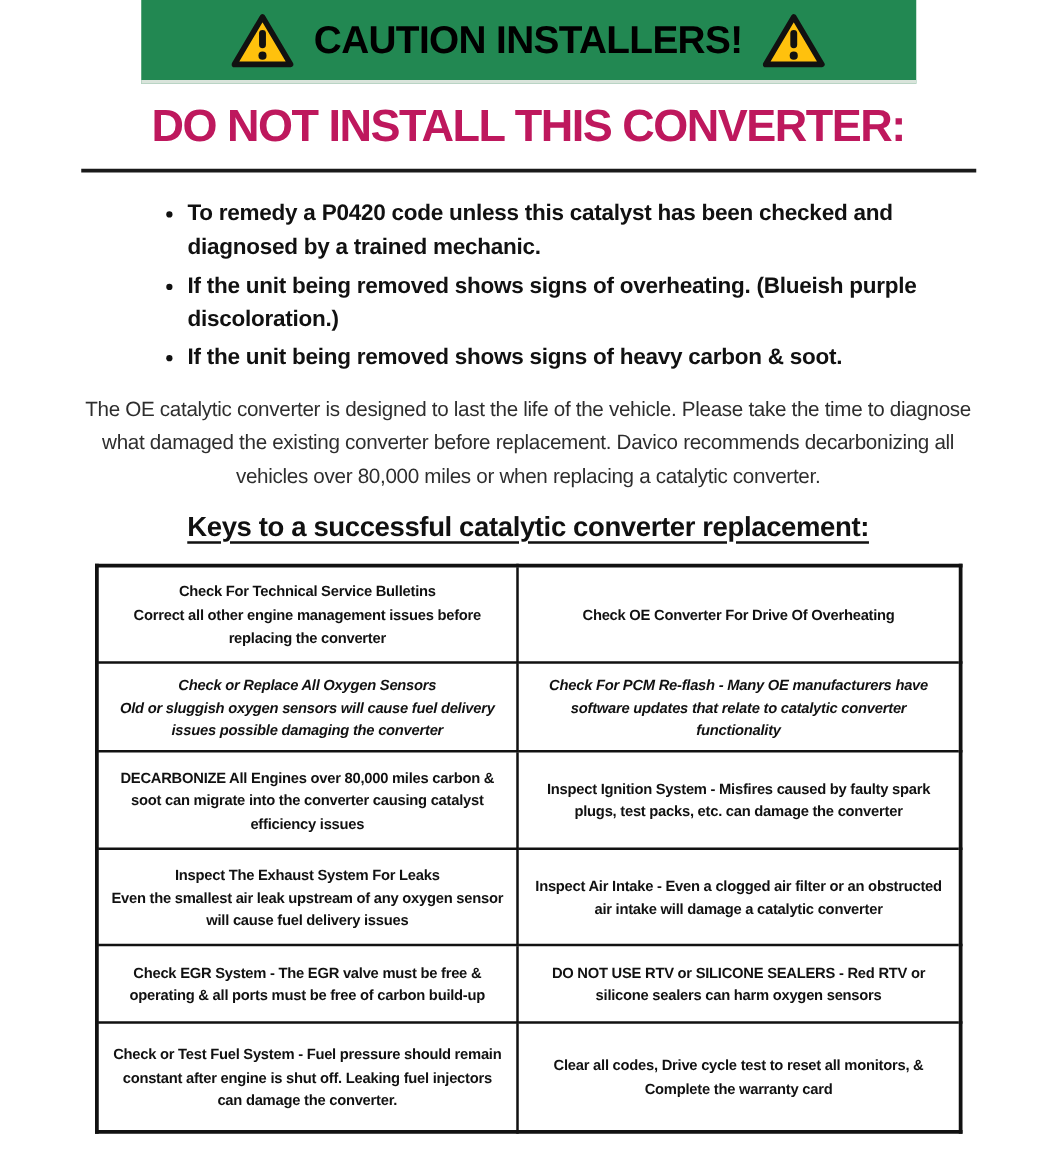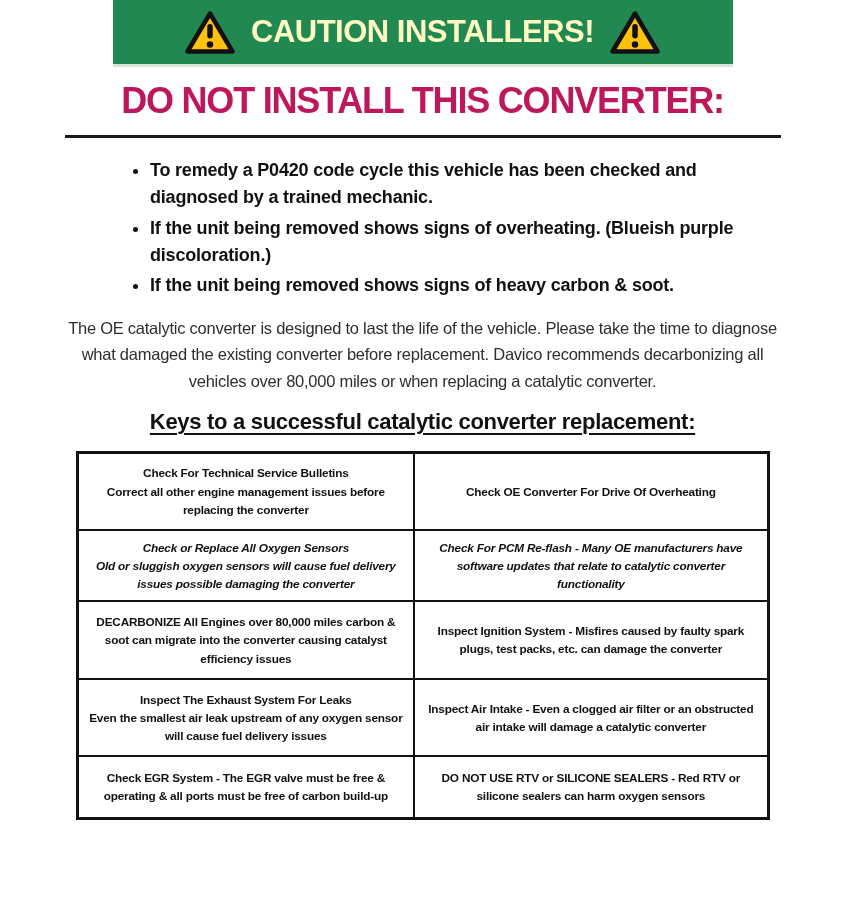--- a/index.html
+++ b/index.html
@@ -12,21 +12,21 @@
   }
   .banner {
     width: 620px; height: 67px;
     margin: 0 auto;
     background: #228852;
     border-bottom: 3px solid #d9e4db;
     display: flex; align-items: center; justify-content: center;
     gap: 16px;
   }
   .banner-title {
-    color: #fef9c3;
+    color: #000000;
     font-size: 31px;
     font-weight: bold;
     letter-spacing: -0.5px;
     white-space: nowrap;
   }
   .warn-icon { width: 50px; height: 45px; display: block; }
   .headline {
     margin-top: 13px;
     text-align: center;
     font-size: 36px;
@@ -114,21 +114,21 @@
     <rect x="44.5" y="28" width="11" height="29" rx="5.5" fill="#111"></rect>
     <circle cx="50" cy="69" r="6.5" fill="#111"></circle>
   </svg>
 </header>
 
 <h1 class="headline">DO NOT INSTALL THIS CONVERTER:</h1>
 
 <hr class="divider">
 
 <ul class="warning-list">
-  <li>To remedy a P0420 code cycle this vehicle has been checked and
+  <li>To remedy a P0420 code unless this catalyst has been checked and
 diagnosed by a trained mechanic.</li>
   <li>If the unit being removed shows signs of overheating. (Blueish purple
 discoloration.)</li>
   <li>If the unit being removed shows signs of heavy carbon &amp; soot.</li>
 </ul>
 
 <p class="notice">The OE catalytic converter is designed to last the life of the vehicle. Please take the time to diagnose
 what damaged the existing converter before replacement. Davico recommends decarbonizing all
 vehicles over 80,000 miles or when replacing a catalytic converter.</p>
 
@@ -156,14 +156,19 @@
     </tr>
     <tr class="r4">
       <td>Inspect The Exhaust System For Leaks
 Even the smallest air leak upstream of any oxygen sensor will cause fuel delivery issues</td>
       <td>Inspect Air Intake - Even a clogged air filter or an obstructed air intake will damage a catalytic converter</td>
     </tr>
     <tr class="r5">
       <td>Check EGR System - The EGR valve must be free &amp; operating &amp; all ports must be free of carbon build-up</td>
       <td>DO NOT USE RTV or SILICONE SEALERS - Red RTV or silicone sealers can harm oxygen sensors</td>
     </tr>
+    <tr class="r6">
+      <td>Check or Test Fuel System - Fuel pressure should remain constant after engine is shut off.  Leaking fuel injectors can damage the converter.</td>
+      <td>Clear all codes,  Drive cycle test to reset all monitors, &amp;
+Complete the warranty card</td>
+    </tr>
   </tbody>
 </table>
 
 </body></html>

